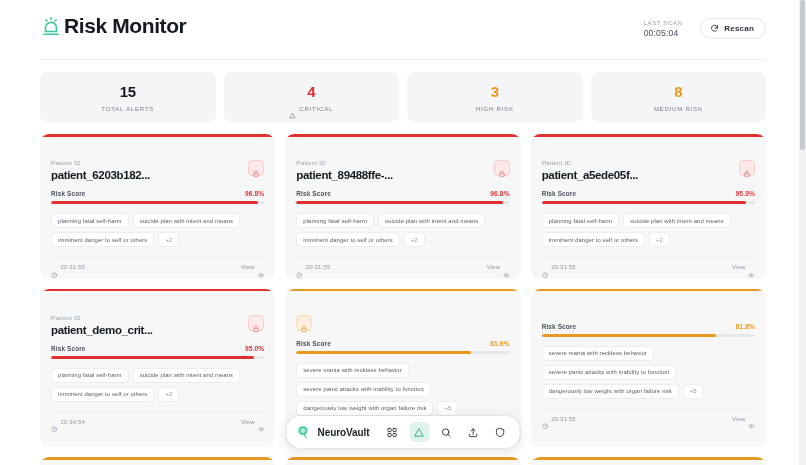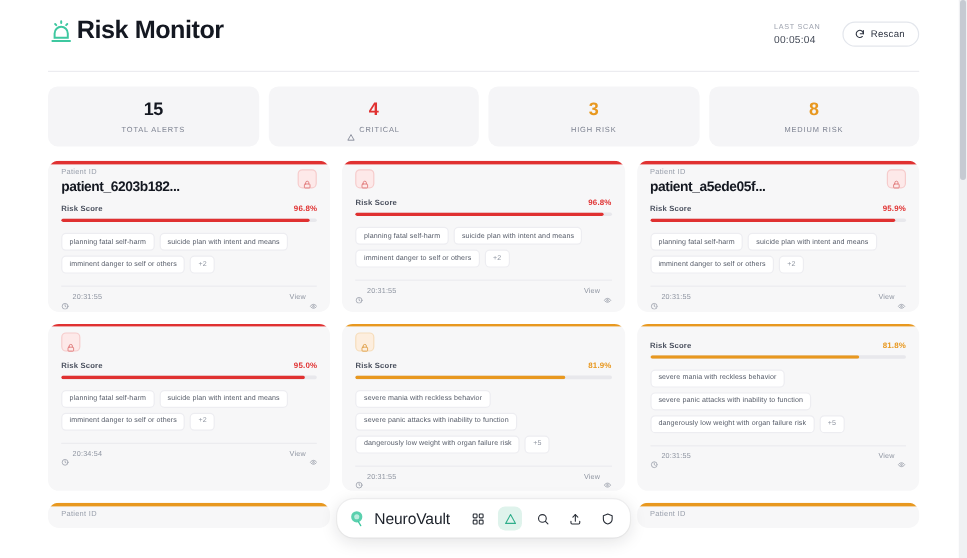--- a/index.html
+++ b/index.html
@@ -61,21 +61,21 @@
     margin-top: 2px;
     letter-spacing: 0.2px;
   }
   .rescan-btn {
     display: flex; align-items: center; gap: 5px;
     border: 1px solid #e3e6ec;
     border-radius: 14px;
     background: #fff;
     padding: 5px 11px 5px 9px;
     font-size: 8px;
-    font-weight: normal;
+    font-weight: bold;
     color: #2d3340;
     letter-spacing: 0.2px;
     cursor: pointer;
   }
   .rescan-icon { width: 9px; height: 9px; display: block; }
   .header-divider {
     margin: 10px 40px 0 40px;
     height: 1px;
     background: #ececf0;
   }
@@ -109,21 +109,21 @@
   
   .grid {
     display: grid;
     grid-template-columns: repeat(3, 1fr);
     gap: 10px 10px;
     padding: 12px 40px 0 40px;
   }
   .card {
     background: #f7f7f8;
     border-radius: 9px;
-    padding: 6px 11px 8px 11px;
+    padding: 25px 11px 8px 11px;
     position: relative;
     overflow: hidden;
   }
   .card-accent {
     position: absolute;
     top: 0; left: 0; right: 0;
     height: 2.5px;
   }
   .card-head {
     display: flex;
@@ -224,22 +224,22 @@
     box-shadow: 0 3px 14px rgba(20,24,33,0.13), 0 0 0 1px rgba(20,24,33,0.04);
     display: flex;
     align-items: center;
     gap: 7px;
     padding: 6px 9px;
     z-index: 10;
   }
   .dock-brand { display: flex; align-items: center; gap: 6px; padding-right: 6px; }
   .dock-logo { width: 16px; height: 16px; display: block; }
   .dock-name {
-    font-size: 13px;
-    font-weight: normal;
+    font-size: 10px;
+    font-weight: bold;
     color: #1b2029;
     letter-spacing: -0.1px;
   }
   .dock-btn {
     width: 20px; height: 20px;
     border-radius: 6px;
     display: flex; align-items: center; justify-content: center;
     cursor: pointer;
     background: transparent;
   }
@@ -372,20 +372,24 @@
             <span class="eye-icon"><svg viewBox="0 0 24 24" fill="none" stroke="#9096a2" stroke-width="2.2">
                 <path d="M2 12s3.8-6 10-6 10 6 10 6-3.8 6-10 6-10-6-10-6z"></path>
                 <circle cx="12" cy="12" r="2.6"></circle>
               </svg></span>
           </div>
         </div>
       </div>
       <div class="card">
         <div class="card-accent" style="background:#e03131"></div>
         <div class="card-head">
+          <div>
+            <div class="pid-label">Patient ID</div>
+            <div class="pid-value">patient_89488ffe-...</div>
+          </div>
           <div class="lock-badge crit">
             <span class="lock-icon"><svg viewBox="0 0 24 24" fill="none" stroke="#e07a7a" stroke-width="2.2" stroke-linecap="round">
                 <rect x="5" y="10" width="14" height="10" rx="2"></rect>
                 <path d="M8 10V7a4 4 0 0 1 8 0v3"></path>
               </svg></span>
           </div>
         </div>
         <div class="score-row">
           <div class="score-label">Risk Score</div>
           <div class="score-value" style="color:#e03131">96.8%</div>
@@ -456,20 +460,24 @@
             <span class="eye-icon"><svg viewBox="0 0 24 24" fill="none" stroke="#9096a2" stroke-width="2.2">
                 <path d="M2 12s3.8-6 10-6 10 6 10 6-3.8 6-10 6-10-6-10-6z"></path>
                 <circle cx="12" cy="12" r="2.6"></circle>
               </svg></span>
           </div>
         </div>
       </div>
       <div class="card">
         <div class="card-accent" style="background:#e03131"></div>
         <div class="card-head">
+          <div>
+            <div class="pid-label">Patient ID</div>
+            <div class="pid-value">patient_demo_crit...</div>
+          </div>
           <div class="lock-badge crit">
             <span class="lock-icon"><svg viewBox="0 0 24 24" fill="none" stroke="#e07a7a" stroke-width="2.2" stroke-linecap="round">
                 <rect x="5" y="10" width="14" height="10" rx="2"></rect>
                 <path d="M8 10V7a4 4 0 0 1 8 0v3"></path>
               </svg></span>
           </div>
         </div>
         <div class="score-row">
           <div class="score-label">Risk Score</div>
           <div class="score-value" style="color:#e03131">95.0%</div>

